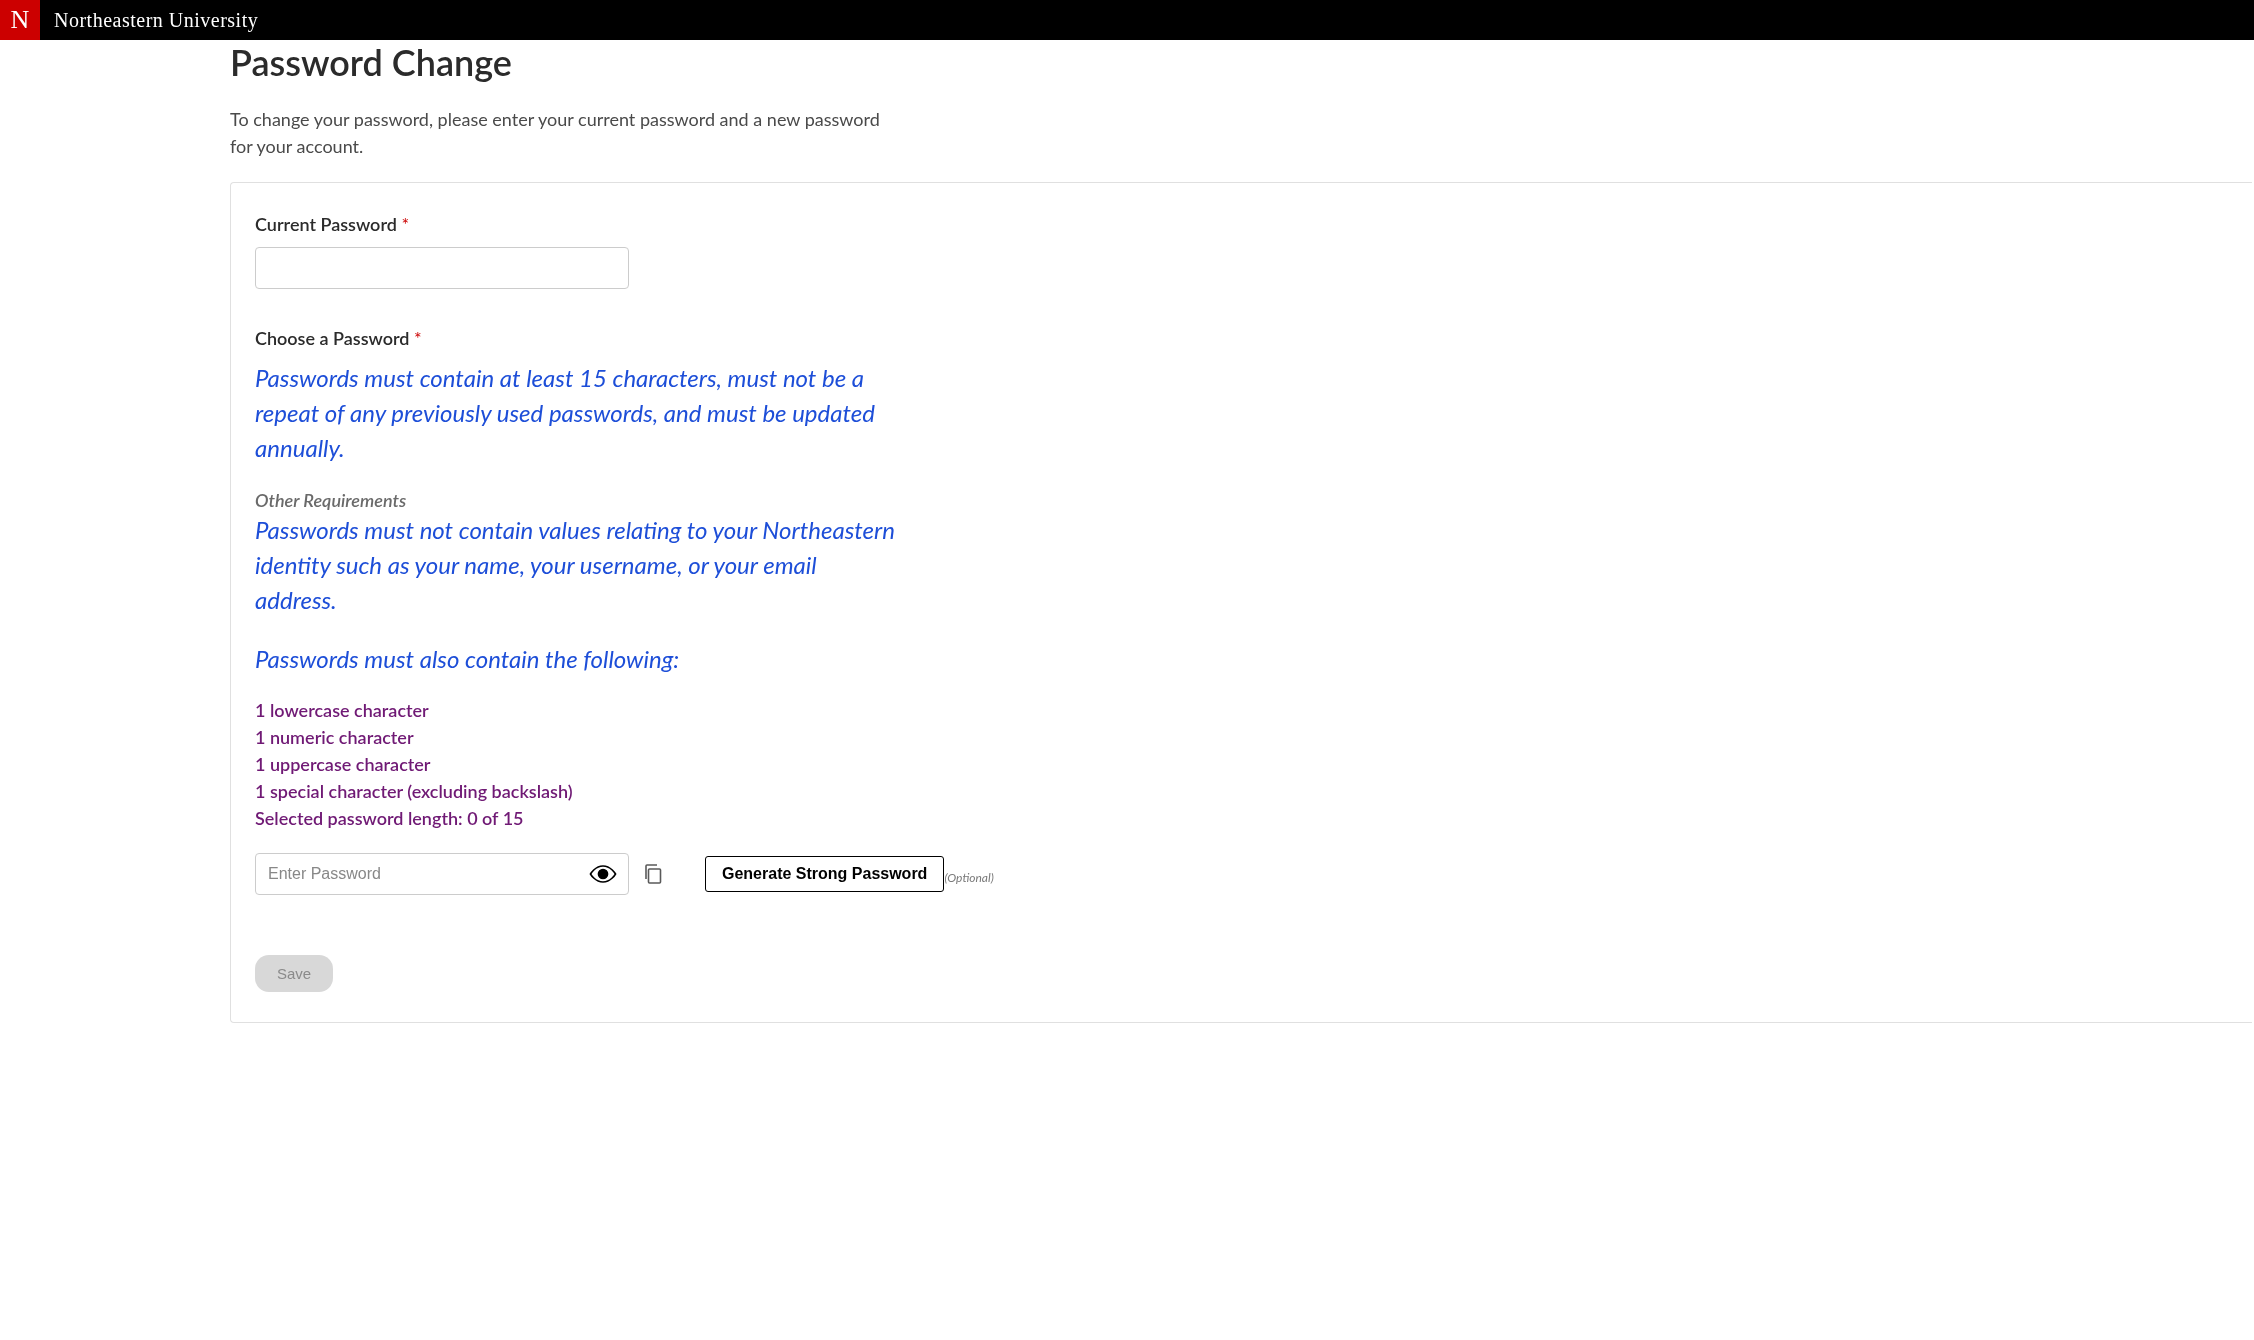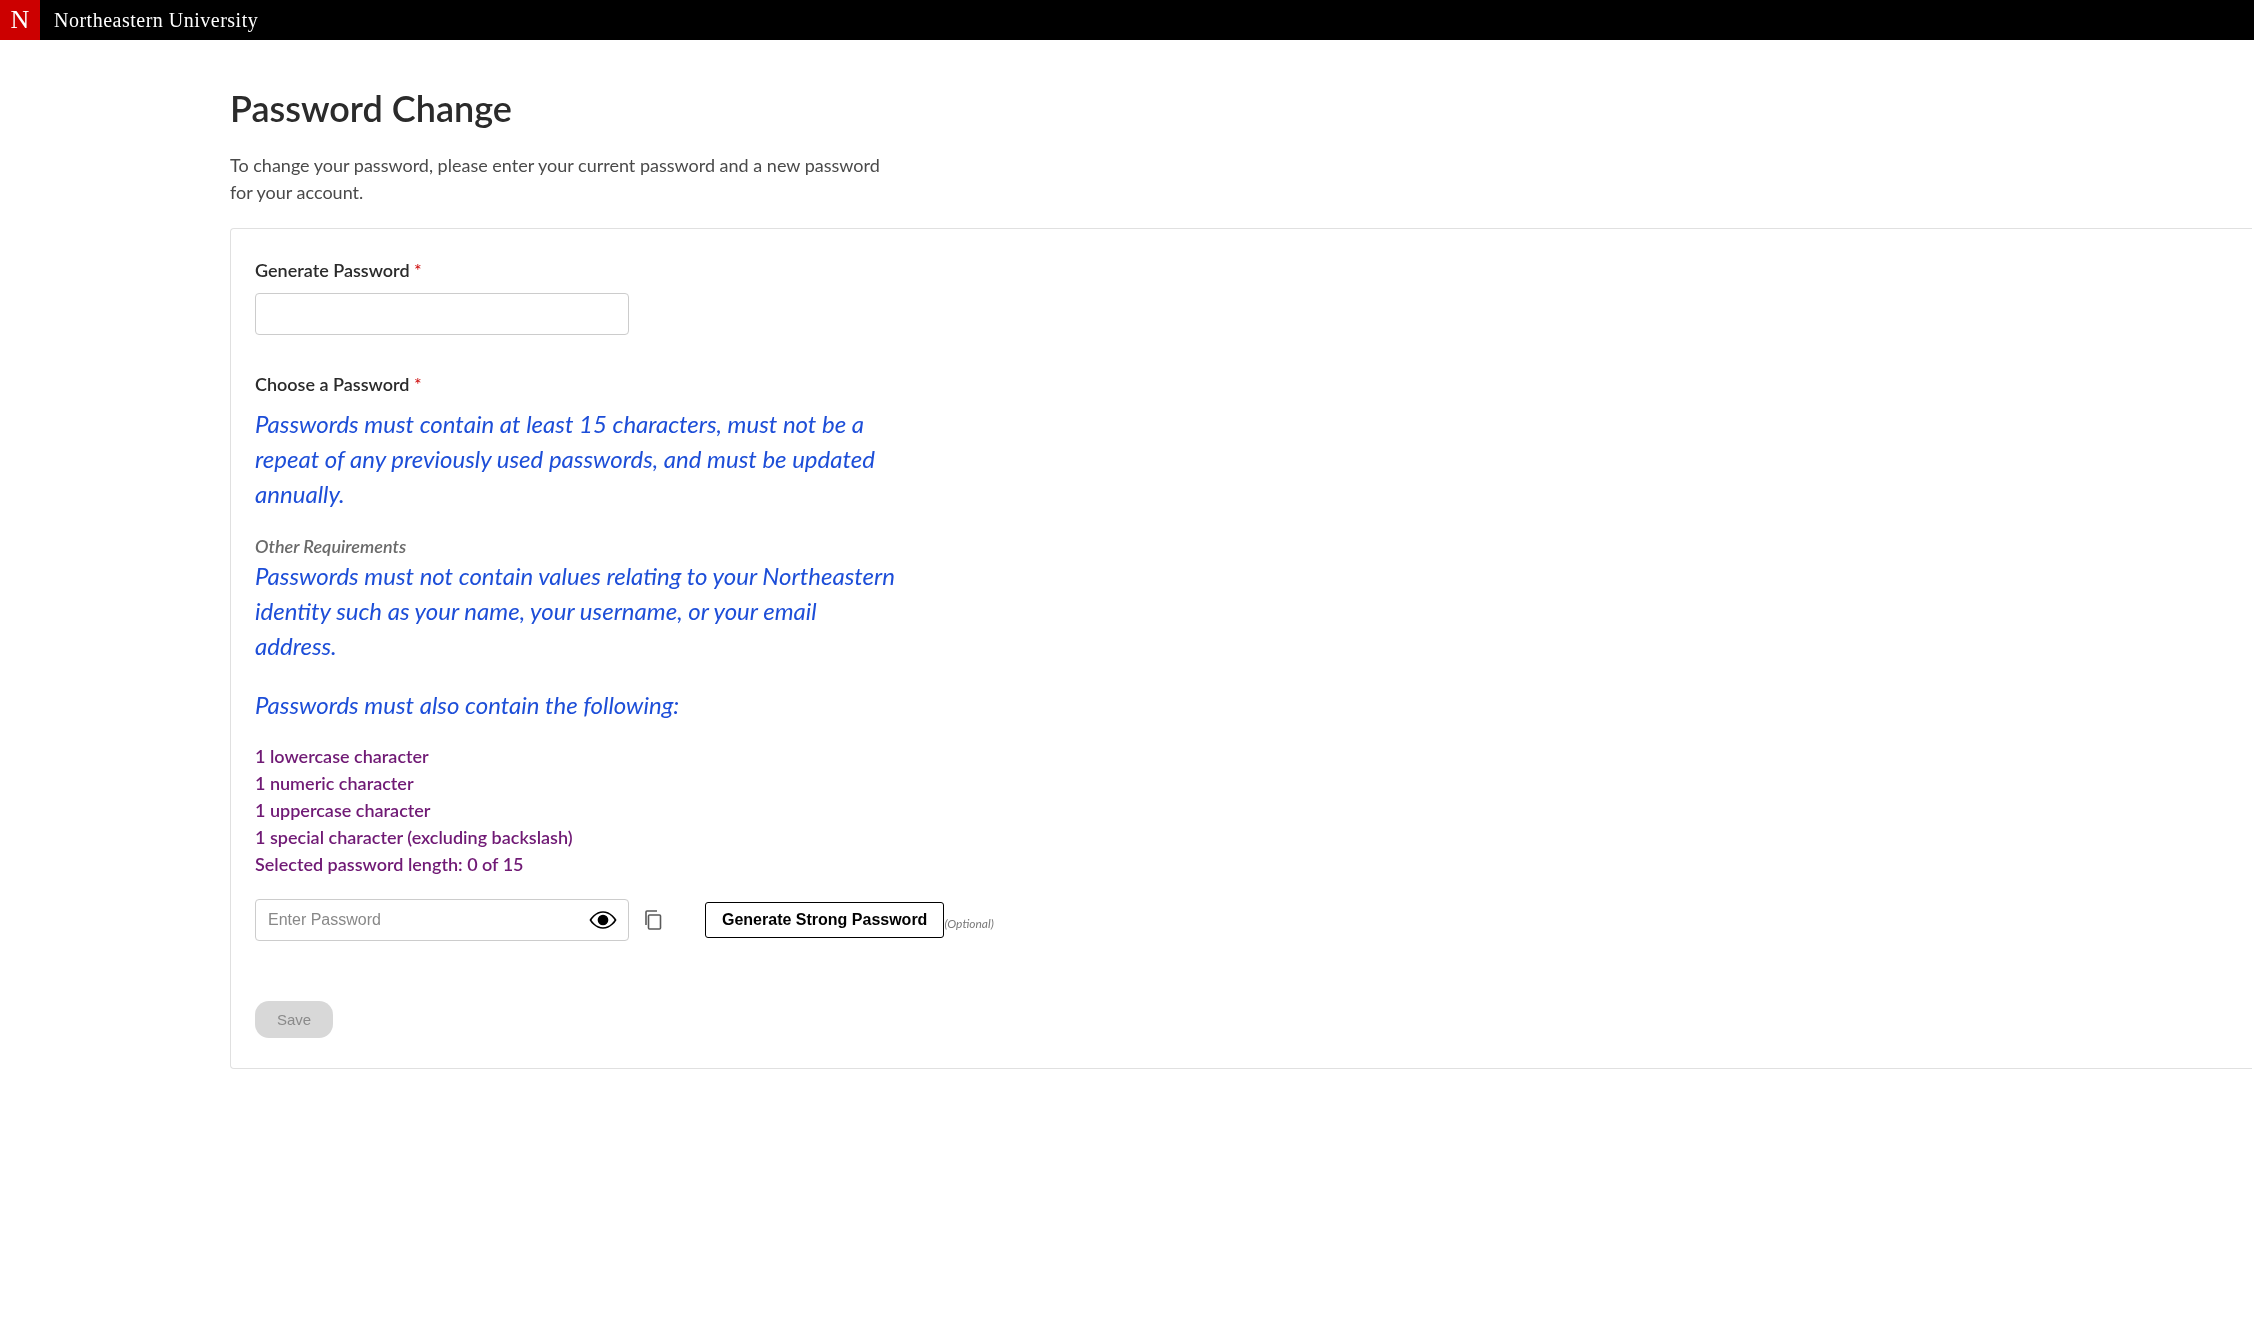--- a/index.html
+++ b/index.html
@@ -35,21 +35,20 @@
     .brand-name {
       color: #ffffff;
       font-family: Georgia, 'Times New Roman', serif;
       font-size: 20px;
       margin-left: 14px;
       letter-spacing: 0.5px;
     }
     .container {
       margin-left: 230px;
       margin-right: 2px;
-      padding-top: 46px;
     }
     .page-title {
       font-size: 36px;
       font-weight: 600;
       color: #2b2b2b;
       margin-bottom: 22px;
     }
     .intro-text {
       font-size: 18px;
       color: #4a4a4a;
@@ -194,21 +193,21 @@
   <span class="brand-name">Northeastern University</span>
 </div>
 
 <div class="container">
   <h1 class="page-title">Password Change</h1>
   <p class="intro-text">To change your password, please enter your current password and a new password for your account.</p>
 
   <div class="form-card">
 
     <label class="field-label">
-      <span>Generate Password</span>
+      <span>Current Password</span>
       <span class="required-star">*</span>
     </label>
     <input type="password" class="text-input" style="">
 
     <div class="section-gap"></div>
 
     <label class="field-label">
       <span>Choose a Password</span>
       <span class="required-star">*</span>
     </label>

